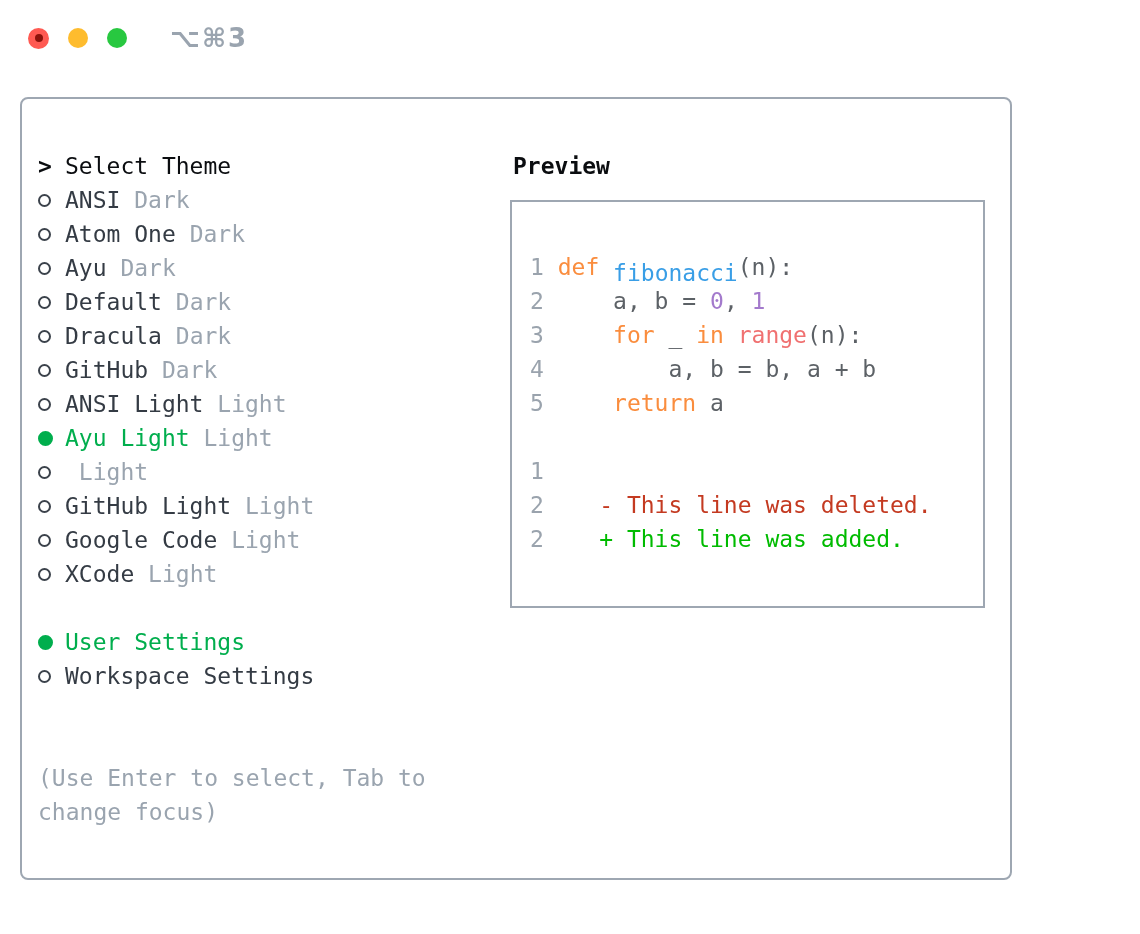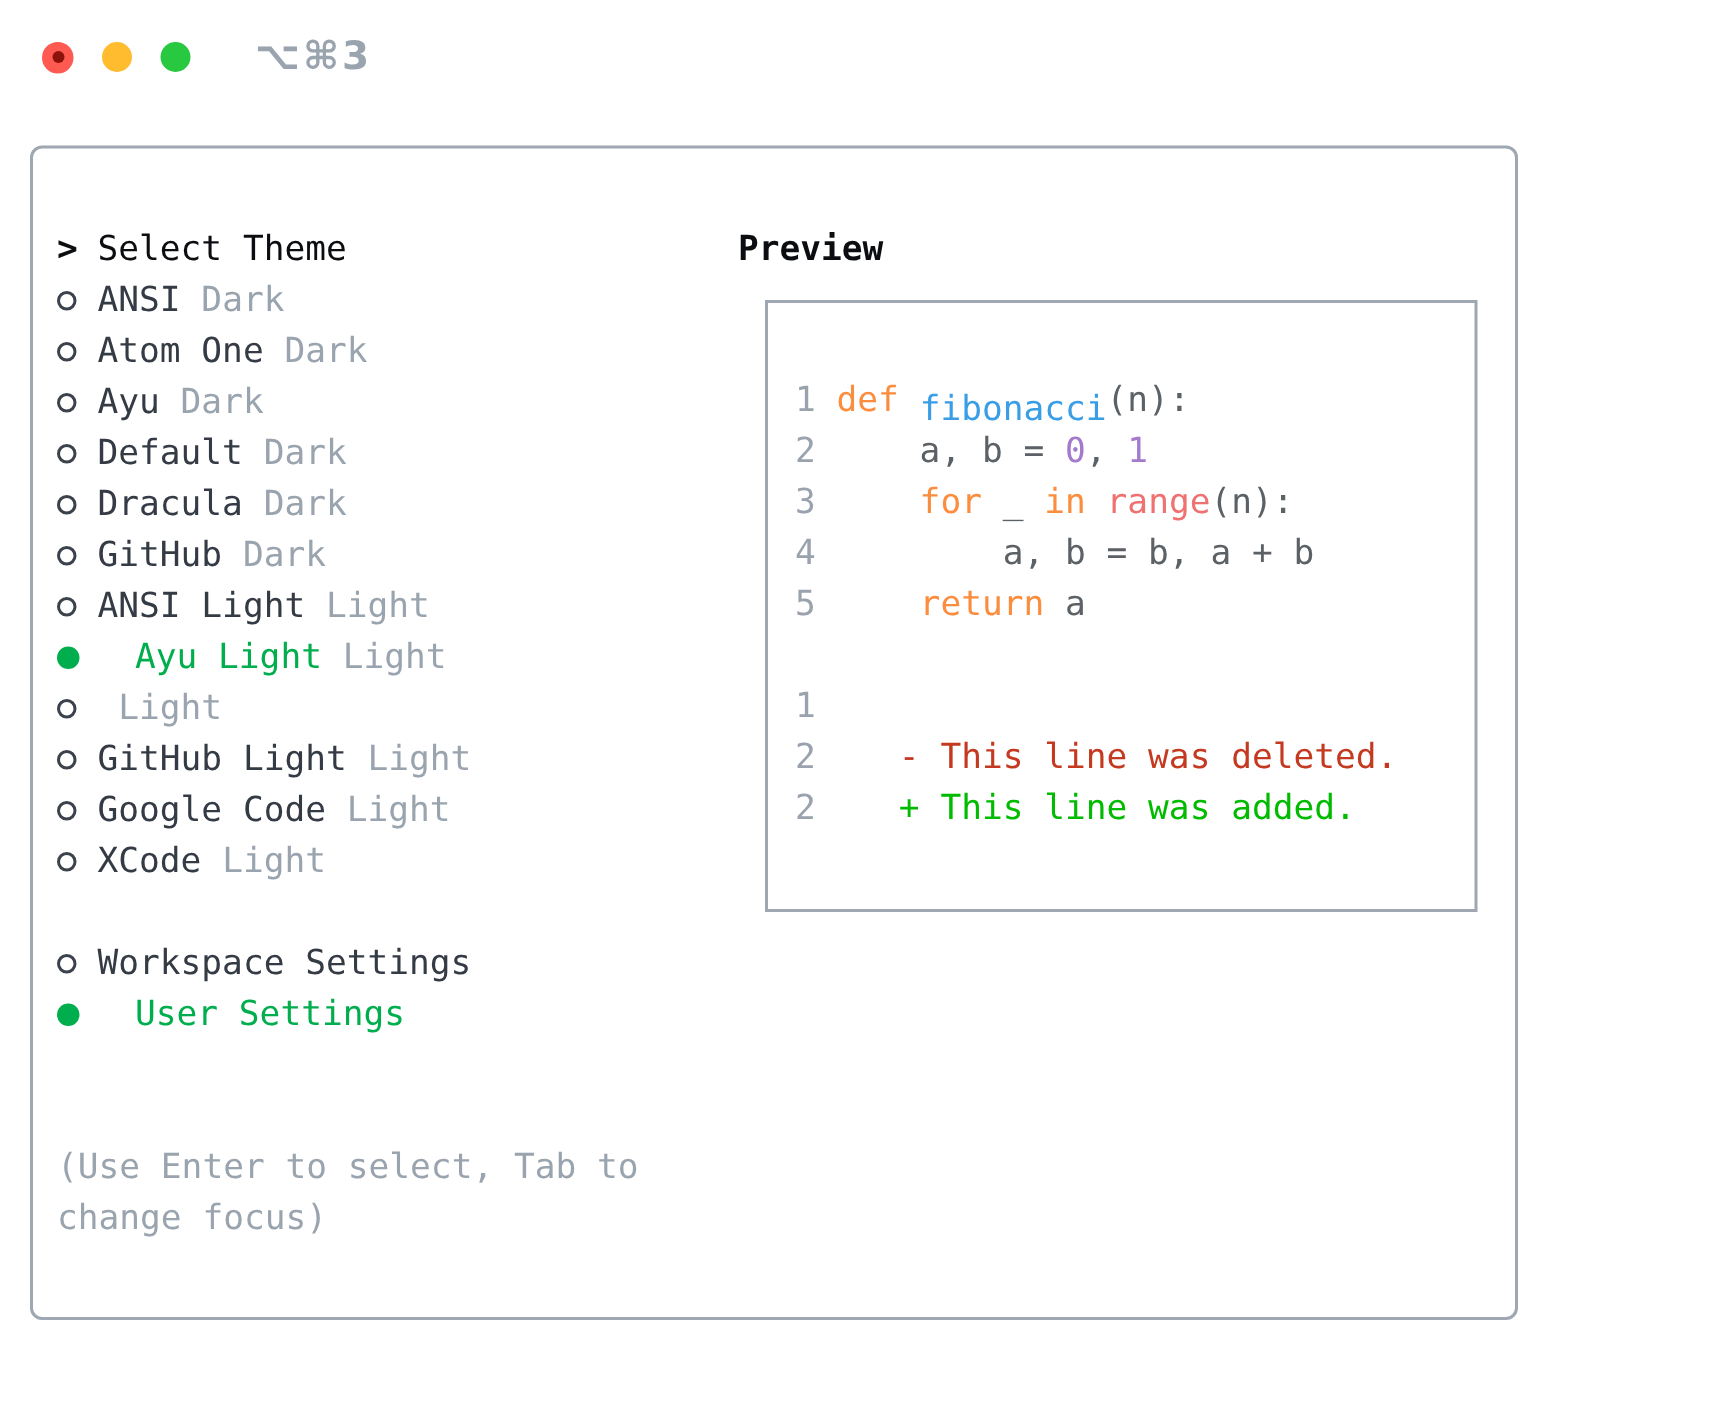--- a/index.html
+++ b/index.html
@@ -36,29 +36,29 @@
   .row{height:34px;display:flex;align-items:center;white-space:pre;font-size:23px;}
   .gutter{display:inline-flex;width:27px;flex:0 0 27px;align-items:center;}
   .radio{
     width:13px;height:13px;border:2px solid #3b424b;border-radius:50%;
     box-sizing:border-box;display:inline-block;
   }
   .radio.sel{background:var(--accent_green);border-color:var(--accent_green);width:15px;height:15px;}
   .hdr{font-weight:normal;color:var(--header);}
   .prefix{font-weight:bold;color:var(--header);}
   .name{color:var(--text);}
-  .name.sel{color:var(--accent_green);margin-left:25px;}
+  .name.sel{color:var(--accent_green);}
   .variant{color:var(--muted);}
   .theme-section{position:absolute;left:16px;top:50px;}
   .apply-section{position:absolute;left:16px;top:526px;}
   .hint{position:absolute;left:16px;top:662px;color:var(--muted);font-size:23px;}
   .hint div{height:34px;display:flex;align-items:center;white-space:pre;}
   
   .preview-title{
-    position:absolute;left:470px;top:50px;height:34px;display:flex;align-items:center;
+    position:absolute;left:491px;top:50px;height:34px;display:flex;align-items:center;
     font-size:23px;font-weight:bold;color:var(--header);
   }
   .preview-box{
     position:absolute;left:488px;top:101px;width:475px;height:408px;
     border:2px solid var(--border);box-sizing:border-box;background:#fff;overflow:hidden;
   }
   .preview-lines{padding:48px 0 0 18px;}
   .pline{height:34px;display:flex;align-items:center;white-space:pre;font-size:23px;}
   .lnum{display:inline-block;width:2ch;color:var(--line_number);}
   .seg-plain{color:var(--code_plain);}
@@ -99,22 +99,22 @@
         <div class="row"><span class="gutter"><span class="radio"></span></span><span class="name">ANSI Light</span><span class="variant"> Light</span></div>
         <div class="row"><span class="gutter"><span class="radio sel"></span></span><span class="name sel">Ayu Light</span><span class="variant"> Light</span></div>
         <div class="row"><span class="gutter"><span class="radio"></span></span><span class="variant"> Light</span></div>
         <div class="row"><span class="gutter"><span class="radio"></span></span><span class="name">GitHub Light</span><span class="variant"> Light</span></div>
         <div class="row"><span class="gutter"><span class="radio"></span></span><span class="name">Google Code</span><span class="variant"> Light</span></div>
         <div class="row"><span class="gutter"><span class="radio"></span></span><span class="name">XCode</span><span class="variant"> Light</span></div>
       </div>
 
     <div class="apply-section">
 
-    <div class="row"><span class="gutter"><span class="radio"></span></span><span class="name">Workspace Settings</span></div>
-        <div class="row"><span class="gutter"><span class="radio sel"></span></span><span class="name sel">User Settings</span></div>
+    <div class="row"><span class="gutter"><span class="radio sel"></span></span><span class="name sel">User Settings</span></div>
+        <div class="row"><span class="gutter"><span class="radio"></span></span><span class="name">Workspace Settings</span></div>
       </div>
 
     <div class="hint">
       <div>(Use Enter to select, Tab to</div>
       <div>change focus)</div>
     </div>
 
     <div class="preview-title">Preview</div>
 
     <div class="preview-box">

